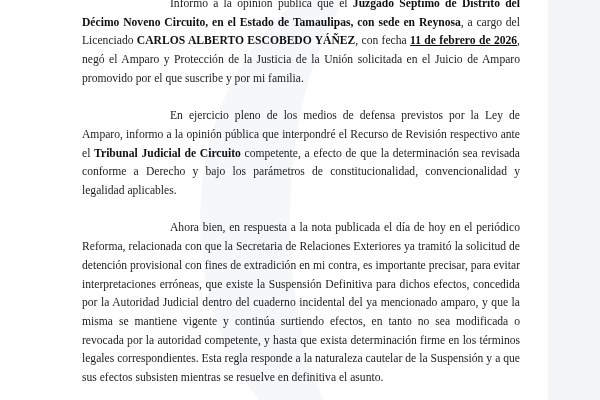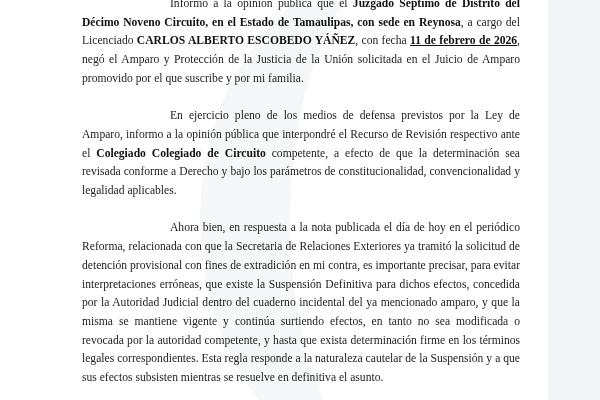--- a/index.html
+++ b/index.html
@@ -58,20 +58,20 @@
 
 <div class="side-stripe"></div>
 <div class="watermark"></div>
 
 <div class="page">
   <p class="para">
     <span>Informo a la opinión pública que el </span><b>Juzgado Séptimo de Distrito del Décimo Noveno Circuito, en el Estado de Tamaulipas, con sede en Reynosa</b><span>, a cargo del Licenciado </span><b>CARLOS ALBERTO ESCOBEDO YÁÑEZ</b><span>, con fecha </span><b><u>11 de febrero de 2026</u></b><span>, negó el Amparo y Protección de la Justicia de la Unión solicitada en el Juicio de Amparo promovido por el que suscribe y por mi familia.</span>
   </p>
 
   <p class="para">
-    <span>En ejercicio pleno de los medios de defensa previstos por la Ley de Amparo, informo a la opinión pública que interpondré el Recurso de Revisión respectivo ante el </span><b>Colegiado Colegiado de Circuito</b><span> competente, a efecto de que la determinación sea revisada conforme a Derecho y bajo los parámetros de constitucionalidad, convencionalidad y legalidad aplicables.</span>
+    <span>En ejercicio pleno de los medios de defensa previstos por la Ley de Amparo, informo a la opinión pública que interpondré el Recurso de Revisión respectivo ante el </span><b>Tribunal Judicial de Circuito</b><span> competente, a efecto de que la determinación sea revisada conforme a Derecho y bajo los parámetros de constitucionalidad, convencionalidad y legalidad aplicables.</span>
   </p>
 
   <p class="para">
     <span>Ahora bien, en respuesta a la nota publicada el día de hoy en el periódico Reforma, relacionada con que la Secretaria de Relaciones Exteriores ya tramitó la solicitud de detención provisional con fines de extradición en mi contra, es importante precisar, para evitar interpretaciones erróneas, que existe la Suspensión Definitiva para dichos efectos, concedida por la Autoridad Judicial dentro del cuaderno incidental del ya mencionado amparo, y que la misma se mantiene vigente y continúa surtiendo efectos, en tanto no sea modificada o revocada por la autoridad competente, y hasta que exista determinación firme en los términos legales correspondientes. Esta regla responde a la naturaleza cautelar de la Suspensión y a que sus efectos subsisten mientras se resuelve en definitiva el asunto.</span>
   </p>
 
 </div>
 
 </body></html>

